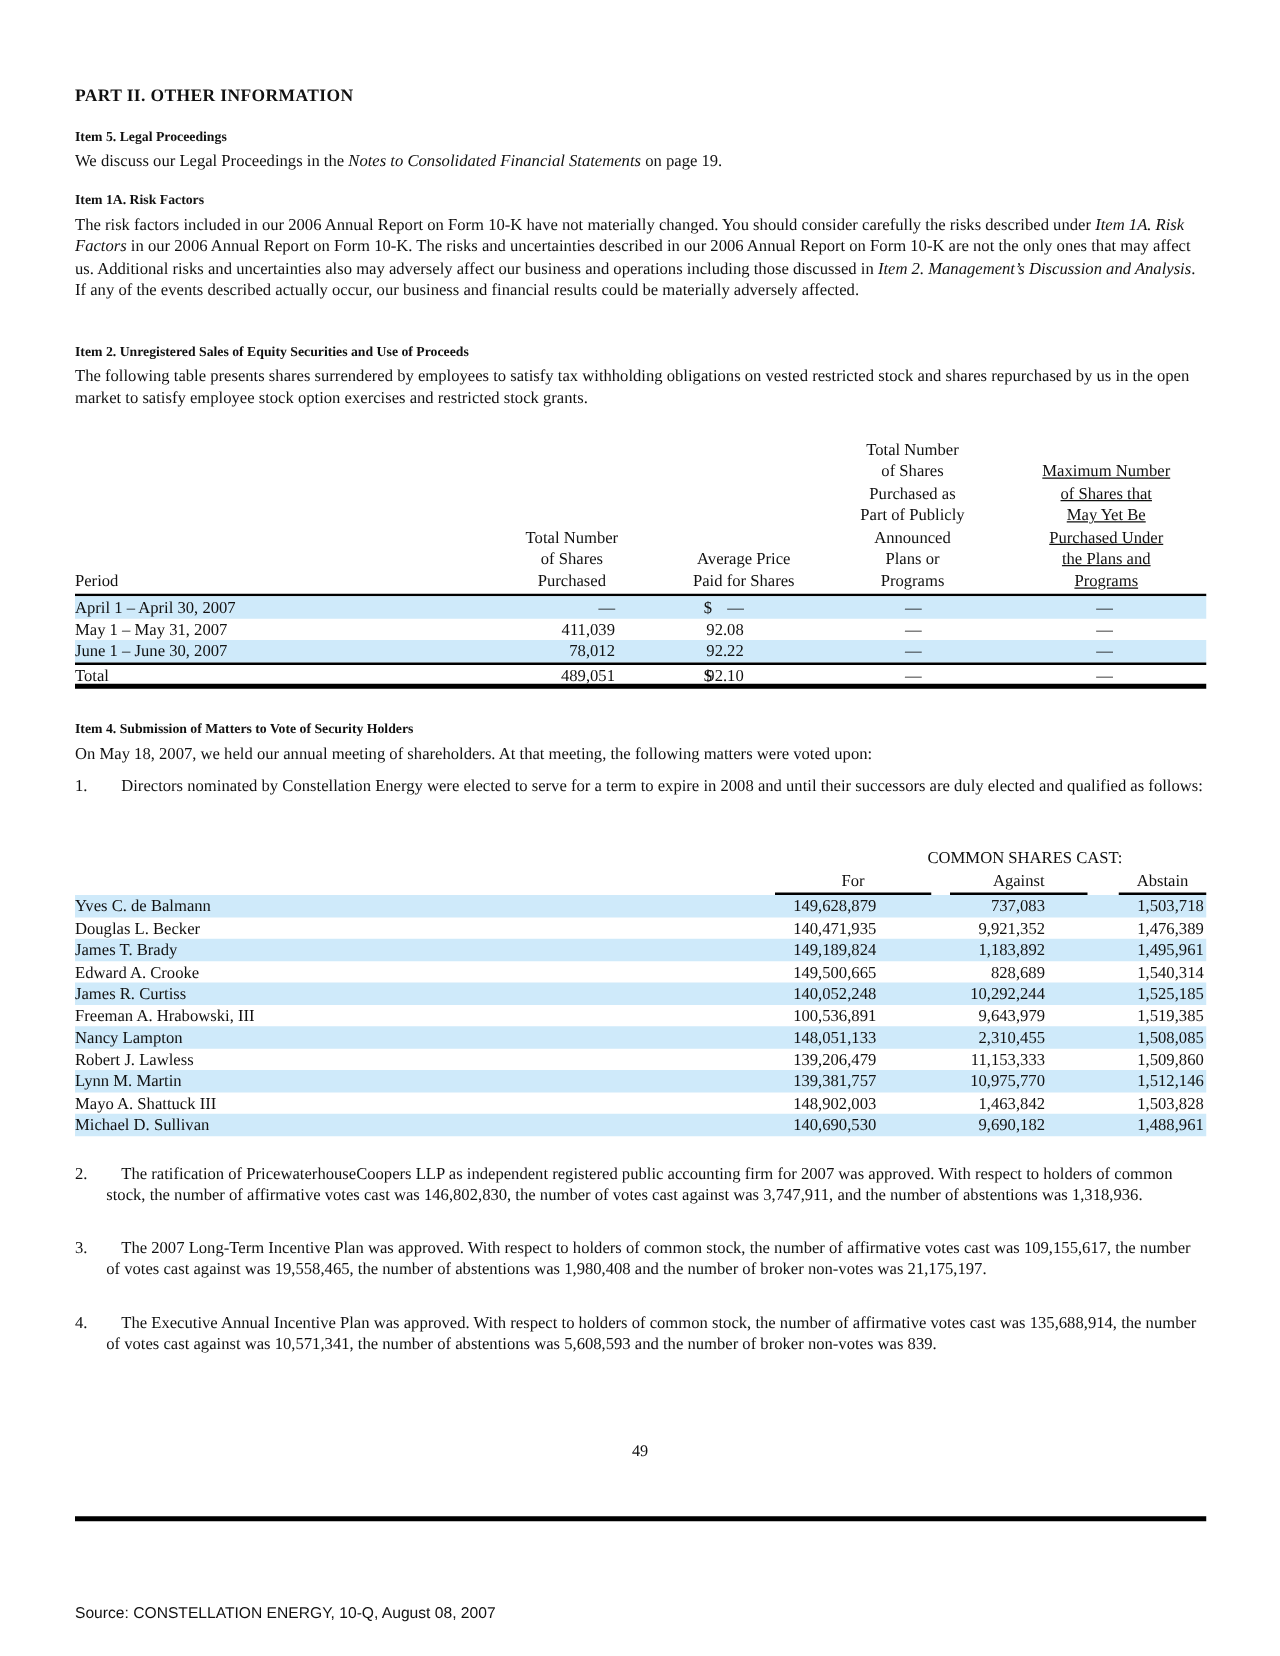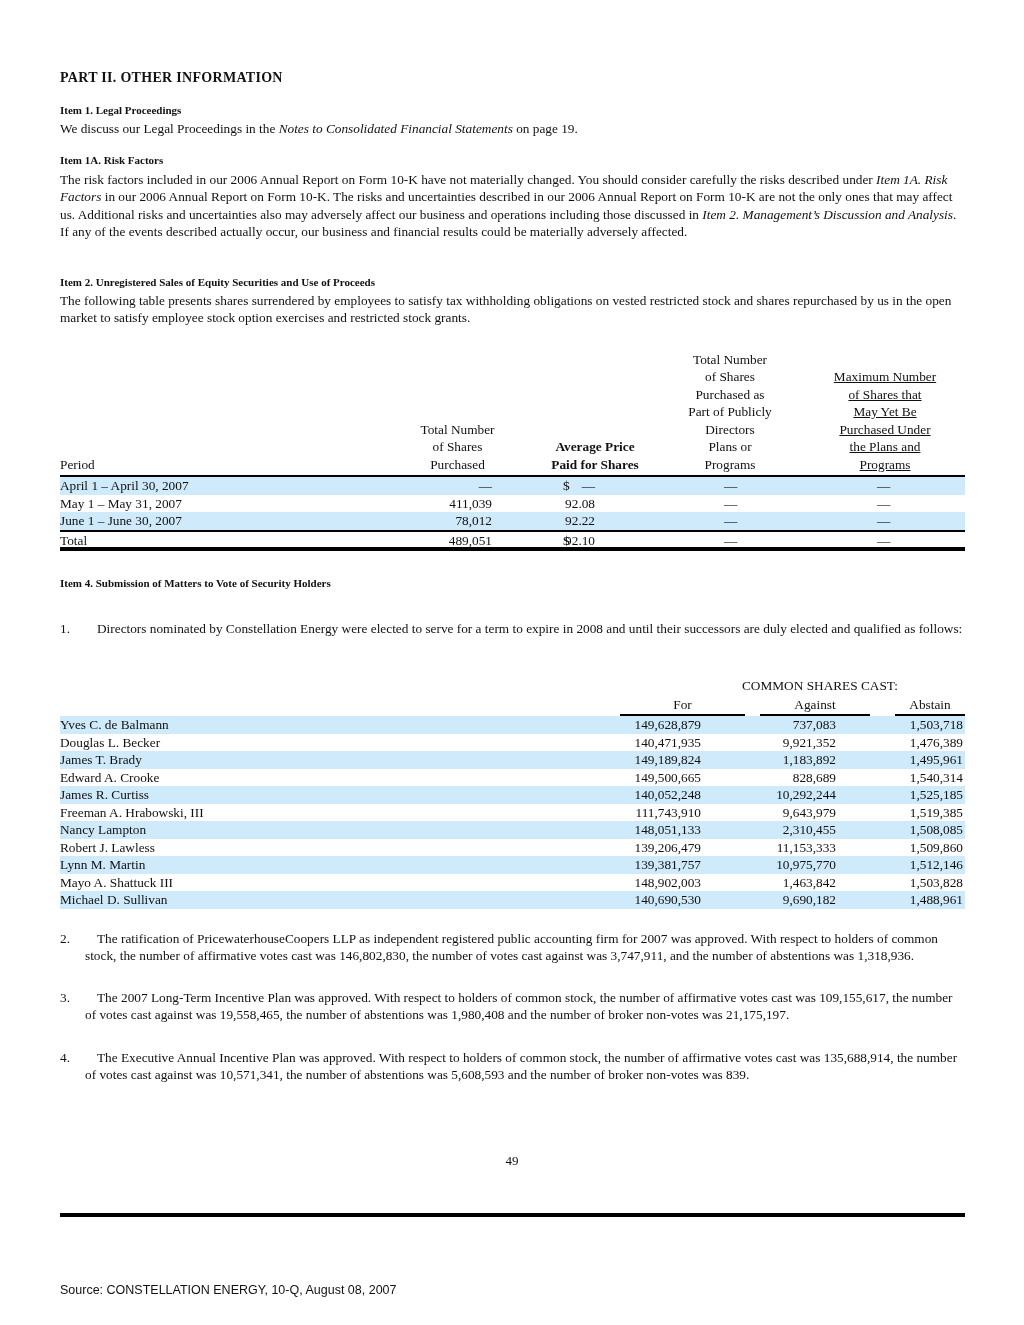--- a/index.html
+++ b/index.html
@@ -38,51 +38,51 @@
     .footer-rule { position: absolute; left: 60px; top: 1213px; width: 905px; height: 4px; background: #000; }
     .source { position: absolute; left: 60px; top: 1283px; font-family: "Liberation Sans", "DejaVu Sans", sans-serif; font-size: 12.5px; }
   </style>
 </head>
 <body>
 
 <div class="page">
 
   <div class="part-title">PART II. OTHER INFORMATION</div>
 
-  <div class="item-head" style="top:104px;">Item 1. Legal Proceedings</div>
+  <div class="item-head" style="top:104px;">Item 5. Legal Proceedings</div>
   <div class="para" style="top:120px;">
     <span>We discuss our Legal Proceedings in the </span><i>Notes to Consolidated Financial Statements</i><span> on page 19.</span>
   </div>
 
   <div class="item-head" style="top:154px;">Item 1A. Risk Factors</div>
   <div class="para" style="top:171px;">
     <span>The risk factors included in our 2006 Annual Report on Form 10-K have not materially changed. You should consider carefully the risks described under </span><i>Item 1A. Risk Factors</i><span> in our 2006 Annual Report on Form 10-K. The risks and uncertainties described in our 2006 Annual Report on Form 10-K are not the only ones that may affect us. Additional risks and uncertainties also may adversely affect our business and operations including those discussed in </span><i>Item 2. Management’s Discussion and Analysis</i><span>. If any of the events described actually occur, our business and financial results could be materially adversely affected.</span>
   </div>
 
   <div class="item-head" style="top:276px;">Item 2. Unregistered Sales of Equity Securities and Use of Proceeds</div>
   <div class="para" style="top:292px;">The following table presents shares surrendered by employees to satisfy tax withholding obligations on vested restricted stock and shares repurchased by us in the open market to satisfy employee stock option exercises and restricted stock grants.</div>
 
   <div class="rep-table">
     <div class="rep-head">
       <div class="hcell" style="left:0; text-align:left;">Period</div>
       <div class="hcell" style="left:335px; width:125px;">
         <div>Total Number</div>
         <div>of Shares</div>
         <div>Purchased</div>
       </div>
-      <div class="hcell" style="left:470px; width:130px;font-weight:bold;">
+      <div class="hcell" style="left:470px; width:130px;">
         <div>Average Price</div>
         <div>Paid for Shares</div>
       </div>
       <div class="hcell" style="left:605px; width:130px;">
         <div>Total Number</div>
         <div>of Shares</div>
         <div>Purchased as</div>
         <div>Part of Publicly</div>
-        <div>Directors</div>
+        <div>Announced</div>
         <div>Plans or</div>
         <div>Programs</div>
       </div>
       <div class="hcell" style="left:755px; width:140px;text-decoration:underline;">
         <div>Maximum Number</div>
         <div>of Shares that</div>
         <div>May Yet Be</div>
         <div>Purchased Under</div>
         <div>the Plans and</div>
         <div>Programs</div>
@@ -117,20 +117,21 @@
       <span style="left:0;">Total</span>
       <span style="right:473px;">489,051</span>
       <span style="left:503px;">$</span>
       <span style="right:370px;">92.10</span>
       <span style="left:664px;">—</span>
       <span style="left:817px;">—</span>
     </div>
   </div>
 
   <div class="item-head" style="top:577px;">Item 4. Submission of Matters to Vote of Security Holders</div>
+  <div class="para" style="top:594px;">On May 18, 2007, we held our annual meeting of shareholders. At that meeting, the following matters were voted upon:</div>
 
   <div class="numbered" style="top:620px;">
     <span class="num">1.</span>
     <span class="txt">Directors nominated by Constellation Energy were elected to serve for a term to expire in 2008 and until their successors are duly elected and qualified as follows:</span>
   </div>
 
   <div class="votes">
     <div class="votes-caption">COMMON SHARES CAST:</div>
     <div class="votes-colhead" style="left:560px; width:125px;">For</div>
     <div class="votes-colhead" style="left:700px; width:110px;">Against</div>
@@ -162,21 +163,21 @@
           <span style="right:2px">1,540,314</span>
         </div>
       <div class="vrow shaded">
           <span style="left:0">James R. Curtiss</span>
           <span style="right:264px">140,052,248</span>
           <span style="right:129px">10,292,244</span>
           <span style="right:2px">1,525,185</span>
         </div>
       <div class="vrow">
           <span style="left:0">Freeman A. Hrabowski, III</span>
-          <span style="right:264px">111,743,910</span>
+          <span style="right:264px">100,536,891</span>
           <span style="right:129px">9,643,979</span>
           <span style="right:2px">1,519,385</span>
         </div>
       <div class="vrow shaded">
           <span style="left:0">Nancy Lampton</span>
           <span style="right:264px">148,051,133</span>
           <span style="right:129px">2,310,455</span>
           <span style="right:2px">1,508,085</span>
         </div>
       <div class="vrow">

